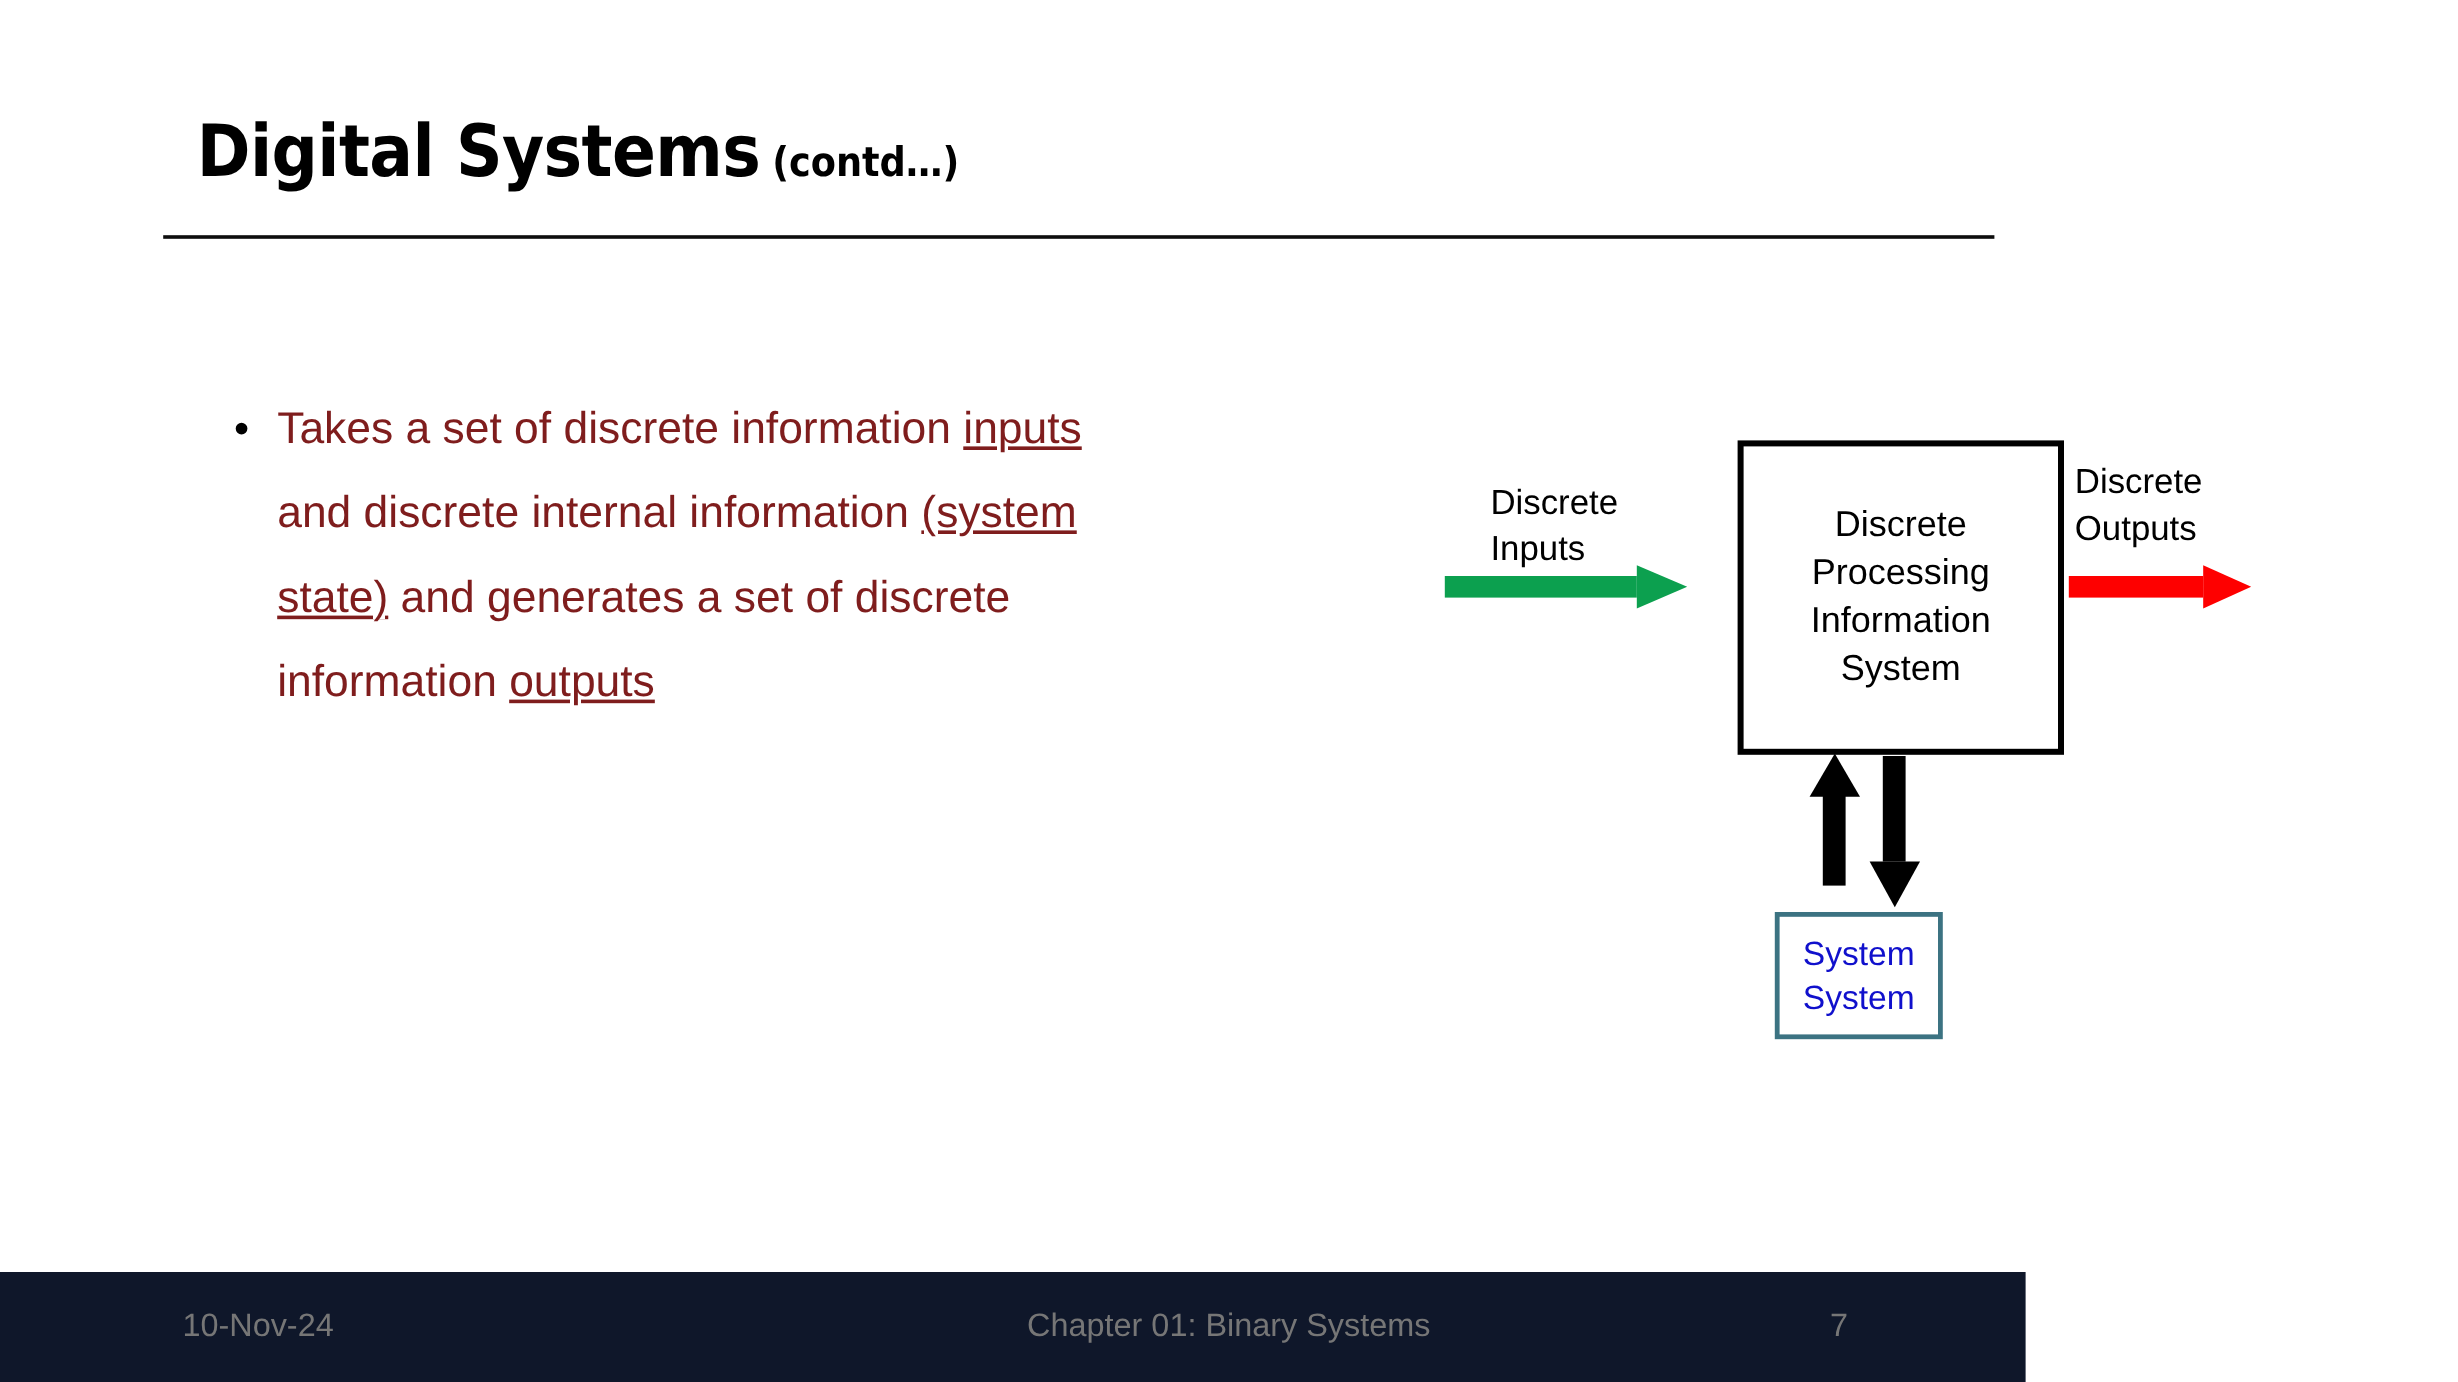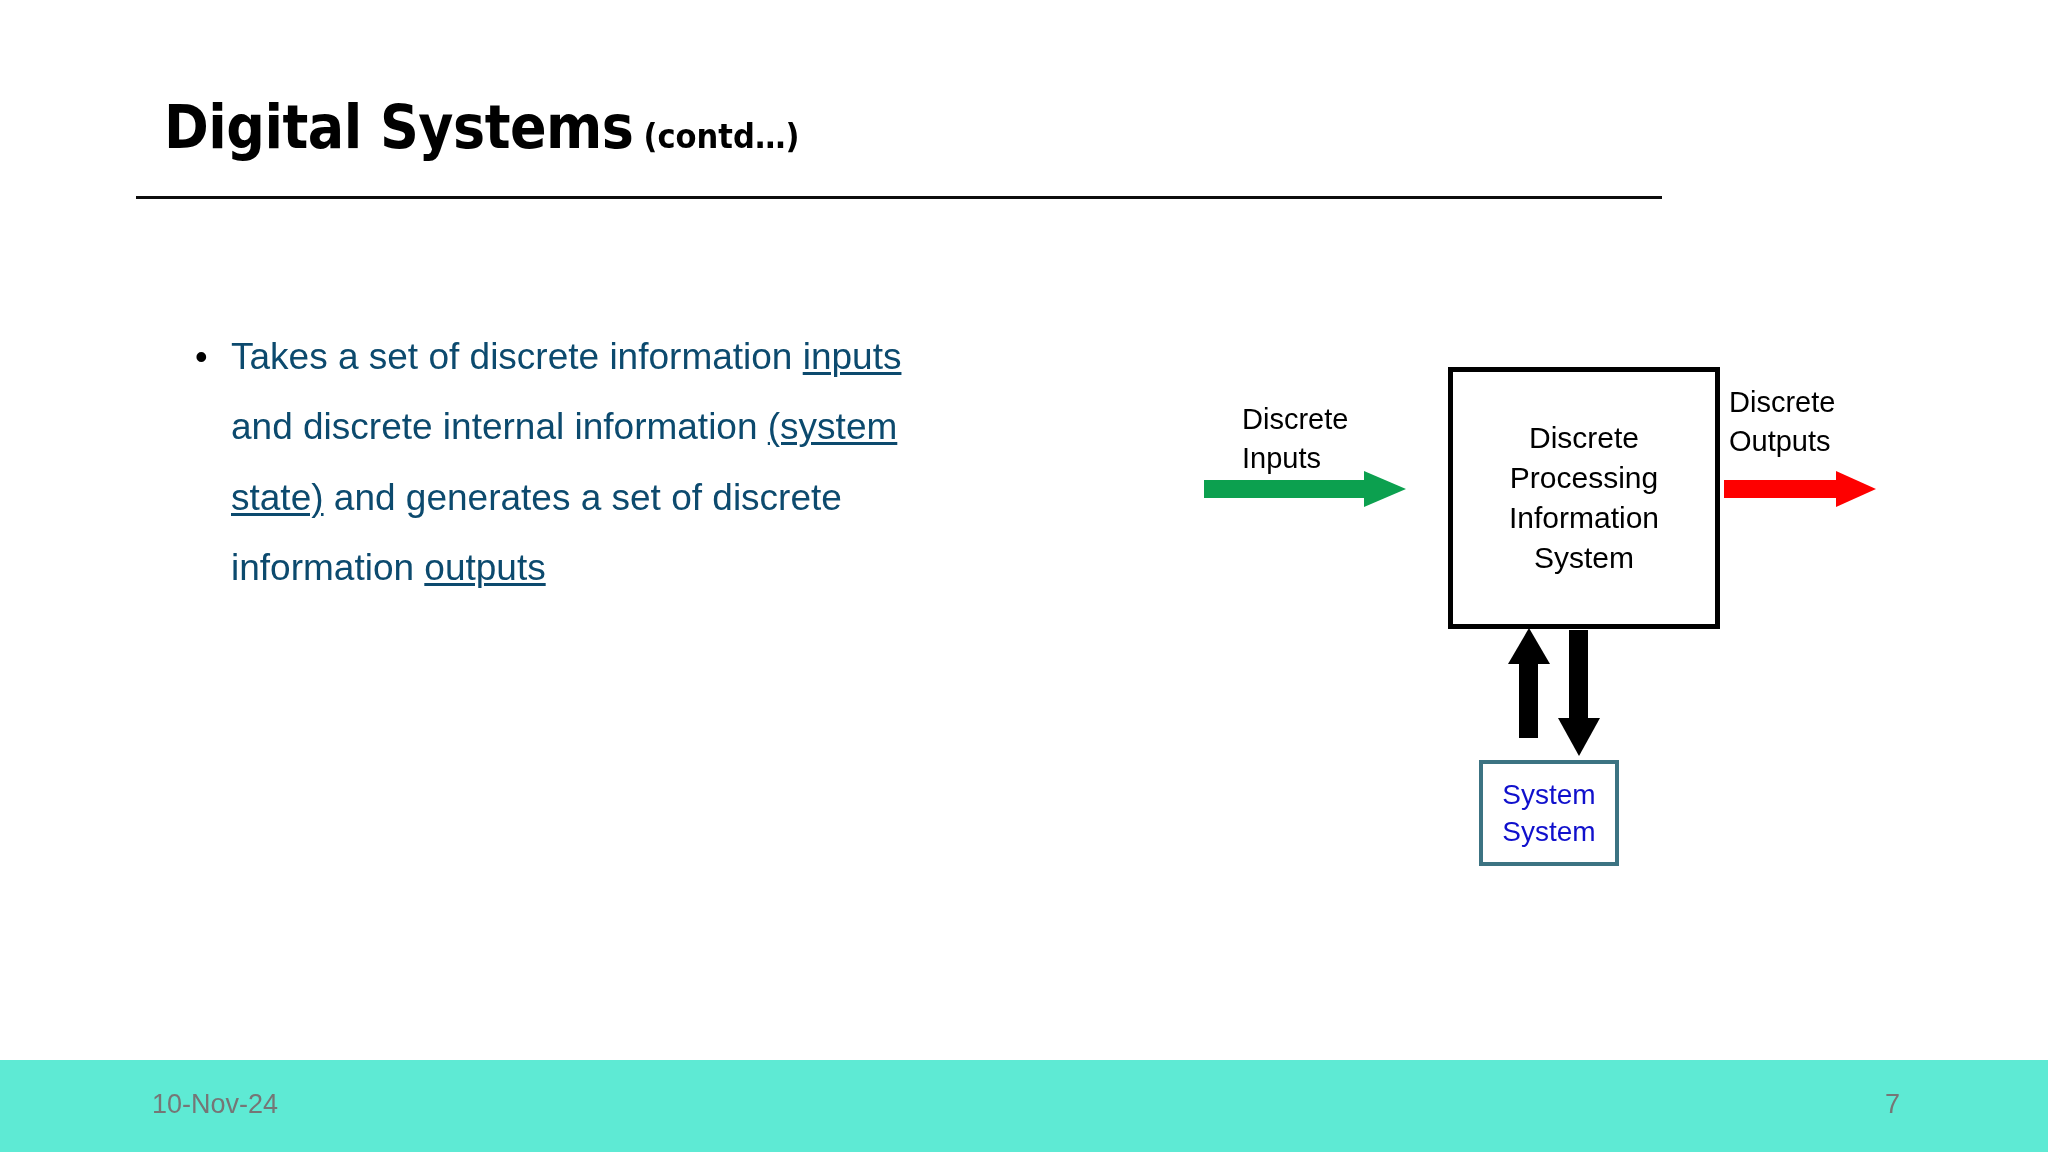--- a/index.html
+++ b/index.html
@@ -67,21 +67,21 @@
     font-size: 36px;
     line-height: 1.96;
     color: #000000;
     width: 36px;
     flex: 0 0 36px;
     text-align: left;
   }
   .bullet-text {
     font-size: 37px;
     line-height: 1.90;
-    color: #0c4a6e;
+    color: #7f1d1d;
     flex: 1 1 auto;
   }
   .bullet-text u {
     text-decoration: underline;
     text-underline-offset: 3px;
     text-decoration-thickness: 2.5px;
   }
 
   
   .diagram {
@@ -197,23 +197,23 @@
     text-align: center;
     color: #1010CC;
   }
   .state-label div { white-space: nowrap; }
 
   
   .footer {
     position: absolute;
     left: 0;
     bottom: 0;
-    width: 2048px;
+    width: 1688px;
     height: 92px;
-    background: #5eead4;
+    background: #0f172a;
   }
   .footer-date {
     position: absolute;
     left: 152px;
     top: 29px;
     font-size: 27px;
     color: #767676;
   }
   .footer-center {
     position: absolute;
@@ -296,16 +296,17 @@
       <div class="state-label">
         <div>System</div>
         <div>System</div>
       </div>
     </div>
 
   </div>
 
   <div class="footer">
     <div class="footer-date">10-Nov-24</div>
+    <div class="footer-center">Chapter 01: Binary Systems</div>
     <div class="footer-page">7</div>
   </div>
 
 </div>
 
 </body></html>

